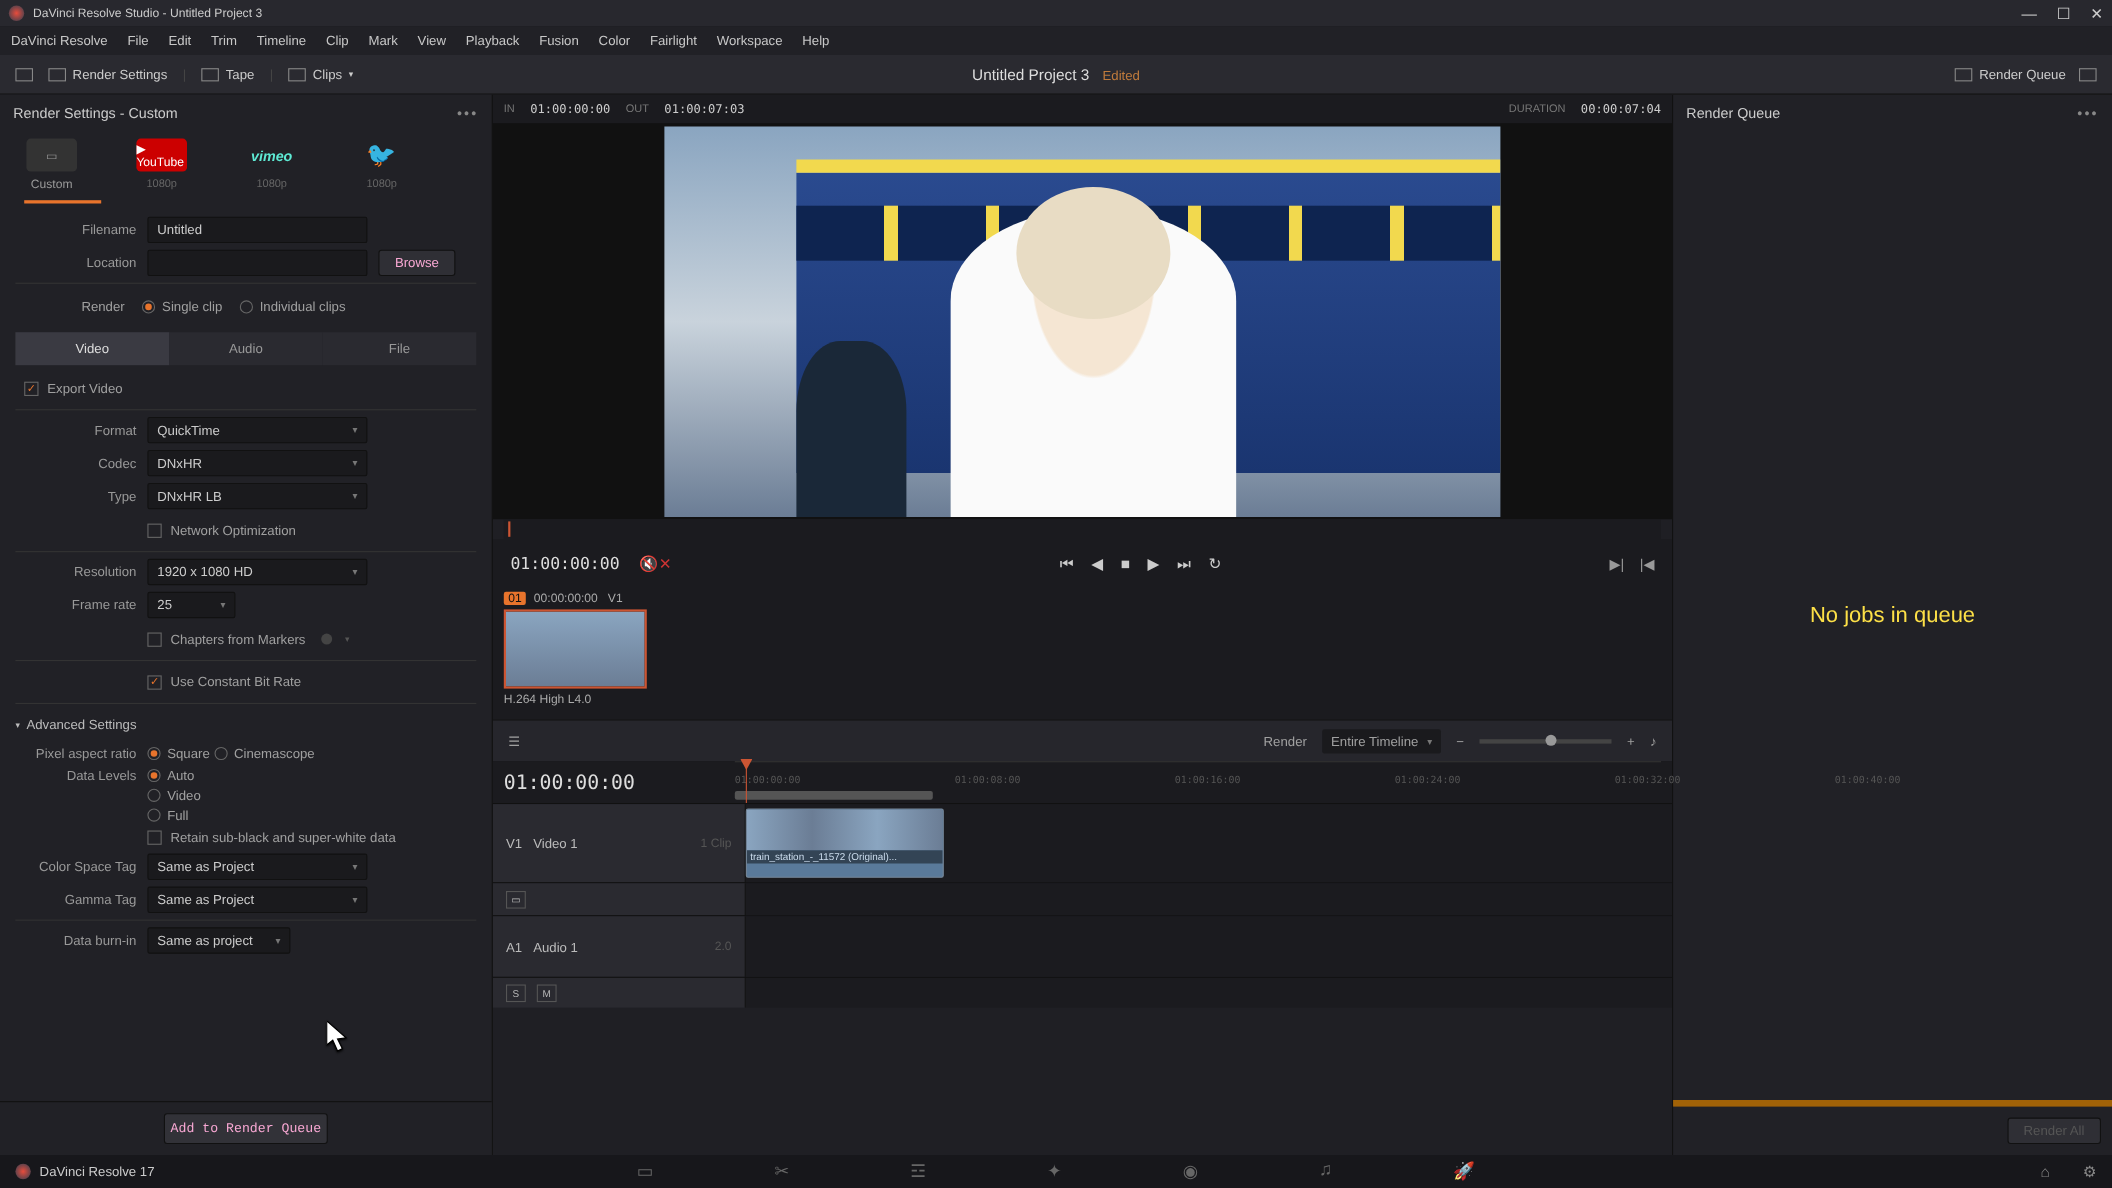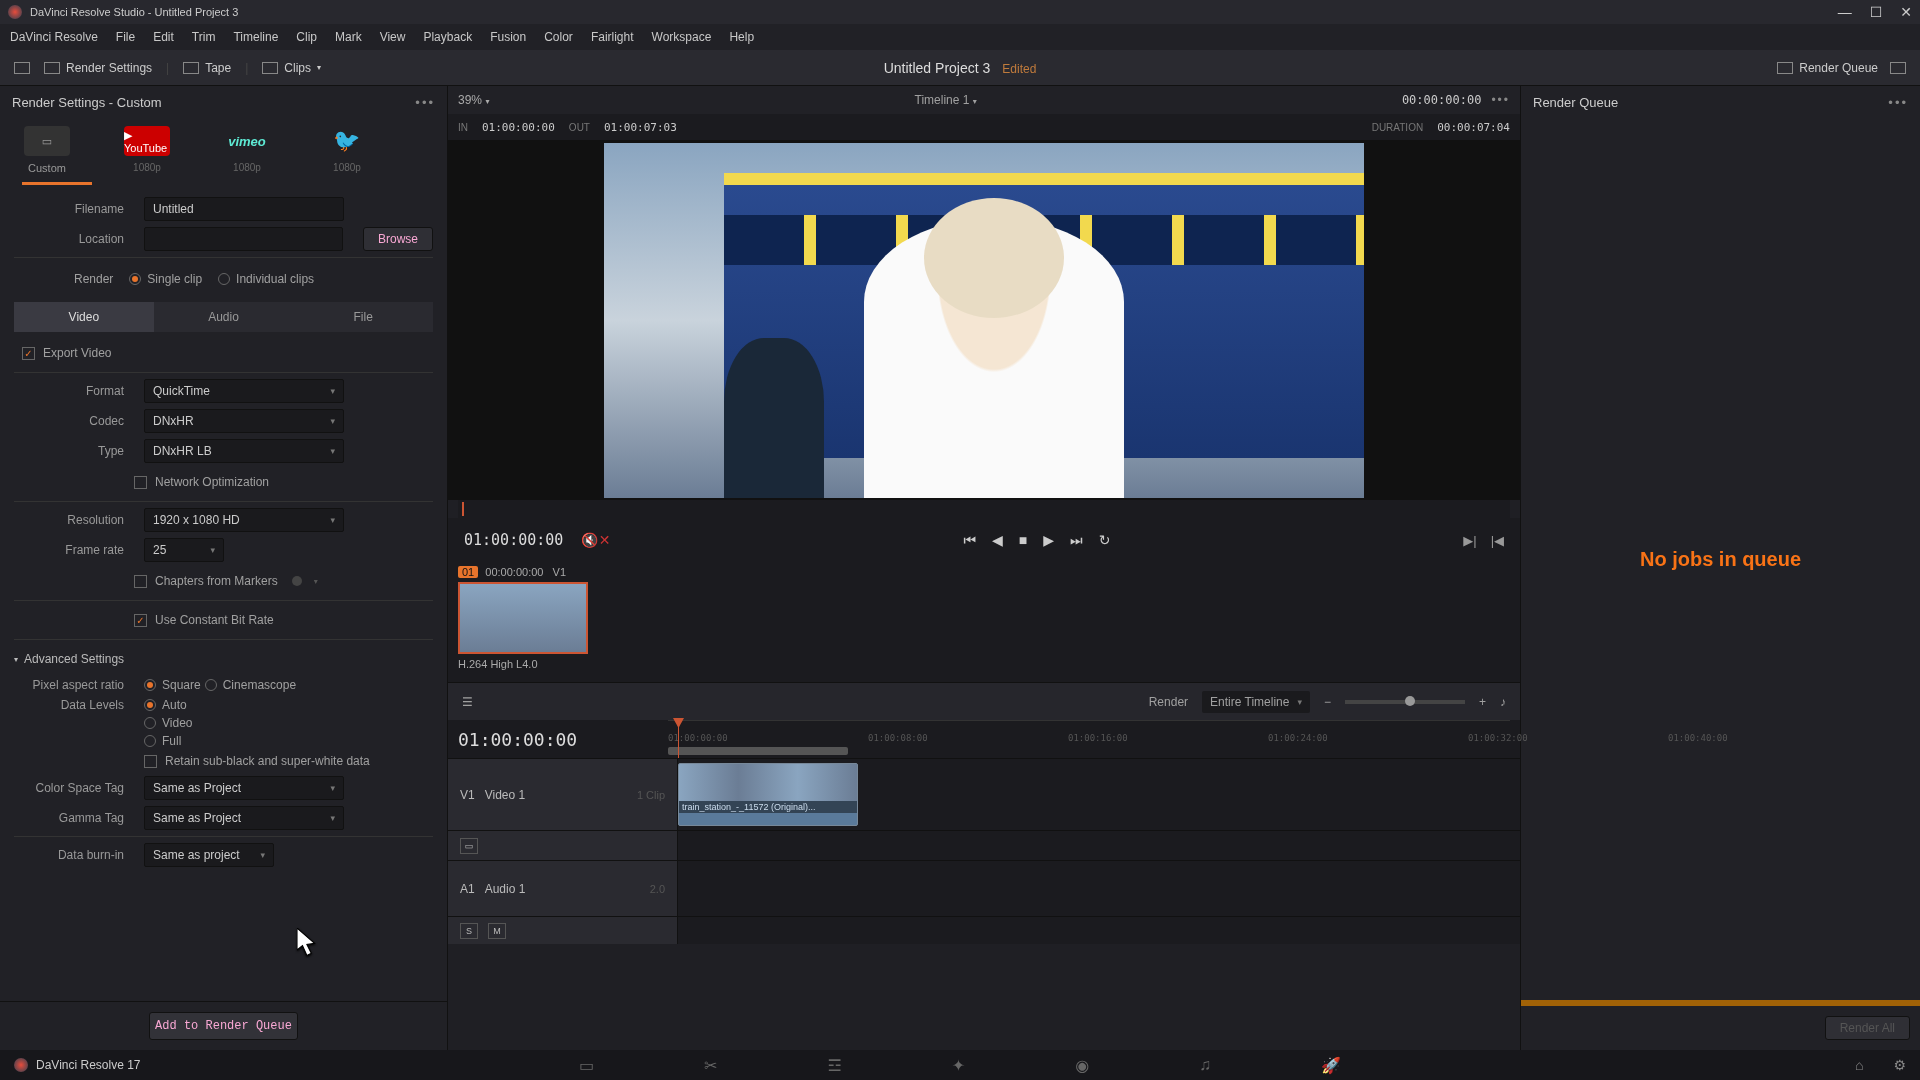--- a/index.html
+++ b/index.html
@@ -34,21 +34,21 @@
 .preset .icon-box { width: 46px; height: 30px; background: #333; border-radius: 4px; display: flex; align-items: center; justify-content: center; }
 .preset.youtube .icon-box { background: #cc0000; color: #fff; }
 .preset.vimeo .icon-box { background: transparent; color: #5eead4; font-style: italic; font-weight: bold; font-size: 13px; }
 .preset.twitter .icon-box { background: transparent; color: #1da1f2; font-size: 22px; }
 .preset-sub { font-size: 10px; color: #666; }
 
 .scrollarea { flex: 1; overflow-y: auto; padding: 6px 14px 50px 14px; position: relative; }
 .scrollarea::-webkit-scrollbar { width: 8px; }
 .scrollarea::-webkit-scrollbar-thumb { background: #555; }
 
-.form-row { display: flex; align-items: center; margin: 6px 0; gap: 20px; }
+.form-row { display: flex; align-items: center; margin: 6px 0; gap: 10px; }
 .form-row .lbl { width: 110px; text-align: right; color: #999; font-size: 12px; }
 .form-row input[type=text], .form-row .select {
   flex: 1; max-width: 200px; background: #1a1a1d; border: 1px solid #111; color: #ccc; padding: 4px 8px; font-size: 12px; border-radius: 2px;
 }
 .select { display: flex; justify-content: space-between; align-items: center; cursor: pointer; }
 .select .chev { font-size: 9px; color: #777; }
 .btn { background: #2f2f35; border: 1px solid #111; color: #f9a8d4; padding: 4px 14px; border-radius: 3px; cursor: pointer; font-size: 12px; }
 
 .radio-row { display: flex; align-items: center; gap: 16px; padding: 8px 0 8px 60px; }
 .radio { display: flex; align-items: center; gap: 6px; }
@@ -121,21 +121,21 @@
 .track-head { width: 230px; background: #2a2a30; display: flex; align-items: center; padding: 0 12px; gap: 10px; font-size: 12px; color: #bbb; border-right: 1px solid #111; }
 .track-head .sm-btn { width: 18px; height: 16px; border: 1px solid #555; display: inline-flex; align-items: center; justify-content: center; font-size: 9px; }
 .track-head .clip-count { color: #555; font-size: 11px; margin-left: auto; }
 .track-body { flex: 1; background: #1b1b1f; position: relative; }
 .timeline-clip { position: absolute; left: 0; top: 4px; bottom: 4px; width: 180px; background: #5a7a9a; border: 1px solid #789; border-radius: 2px; overflow: hidden; }
 .timeline-clip .strip { height: 60%; background: linear-gradient(90deg,#8aa5c0,#6b7d95,#8aa5c0,#6b7d95); }
 .timeline-clip .name { font-size: 9px; background: #345; color: #cde; padding: 1px 3px; white-space: nowrap; overflow: hidden; }
 
 
 .right-panel { width: 400px; background: #212126; border-left: 1px solid #111; display: flex; flex-direction: column; }
-.right-panel .empty { flex: 1; display: flex; align-items: center; justify-content: center; color: #f97316; font-size: 20px; font-weight: bold; }
+.right-panel .empty { flex: 1; display: flex; align-items: center; justify-content: center; color: #fde047; font-size: 20px; }
 .render-all-bar { padding: 10px; display: flex; justify-content: flex-end; border-top: 6px solid #a16207; }
 .render-all-bar .btn { color: #555; }
 .page-tabs { height: 30px; background: #17171b; display: flex; align-items: center; padding: 0 14px; gap: 120px; position: absolute; bottom: 0; left: 0; right: 0; }
 .page-tabs .app-name { color: #ccc; font-size: 12px; display: flex; align-items: center; gap: 8px; }
 .page-tabs .app-name .dot { width: 14px; height: 14px; border-radius: 50%; background: radial-gradient(#e74c3c,#2c3e50); }
 .page-tabs .tabs-center { position: absolute; left: 50%; transform: translateX(-50%); display: flex; gap: 110px; color: #666; font-size: 16px; }
 .page-tabs .tabs-center .active { color: #cc7744; }
 .page-tabs .right-icons { margin-left: auto; display: flex; gap: 30px; color: #888; font-size: 14px; }
 
 
@@ -393,25 +393,20 @@
           </div>
         </div>
     </div>
 
     <div class="add-queue-bar">
       <span class="btn">Add to Render Queue</span>
     </div>
   </div>
 
   <div class="center-panel">
-    <div class="viewer-header">
-      <span class="zoom"><span>39%</span> <span style="font-size:8px">▾</span></span>
-      <span><span>Timeline 1</span> <span style="font-size:8px">▾</span></span>
-      <span><span class="tc-right">00:00:00:00</span> &nbsp; <span class="dots">•••</span></span>
-    </div>
     <div class="in-out-bar">
       <span class="lab">IN</span>
         <span class="val">01:00:00:00</span>
       <span class="lab">OUT</span>
         <span class="val">01:00:07:03</span>
       <span class="spacer"></span>
       <span class="lab">DURATION</span>
         <span class="val">00:00:07:04</span>
     </div>
 

